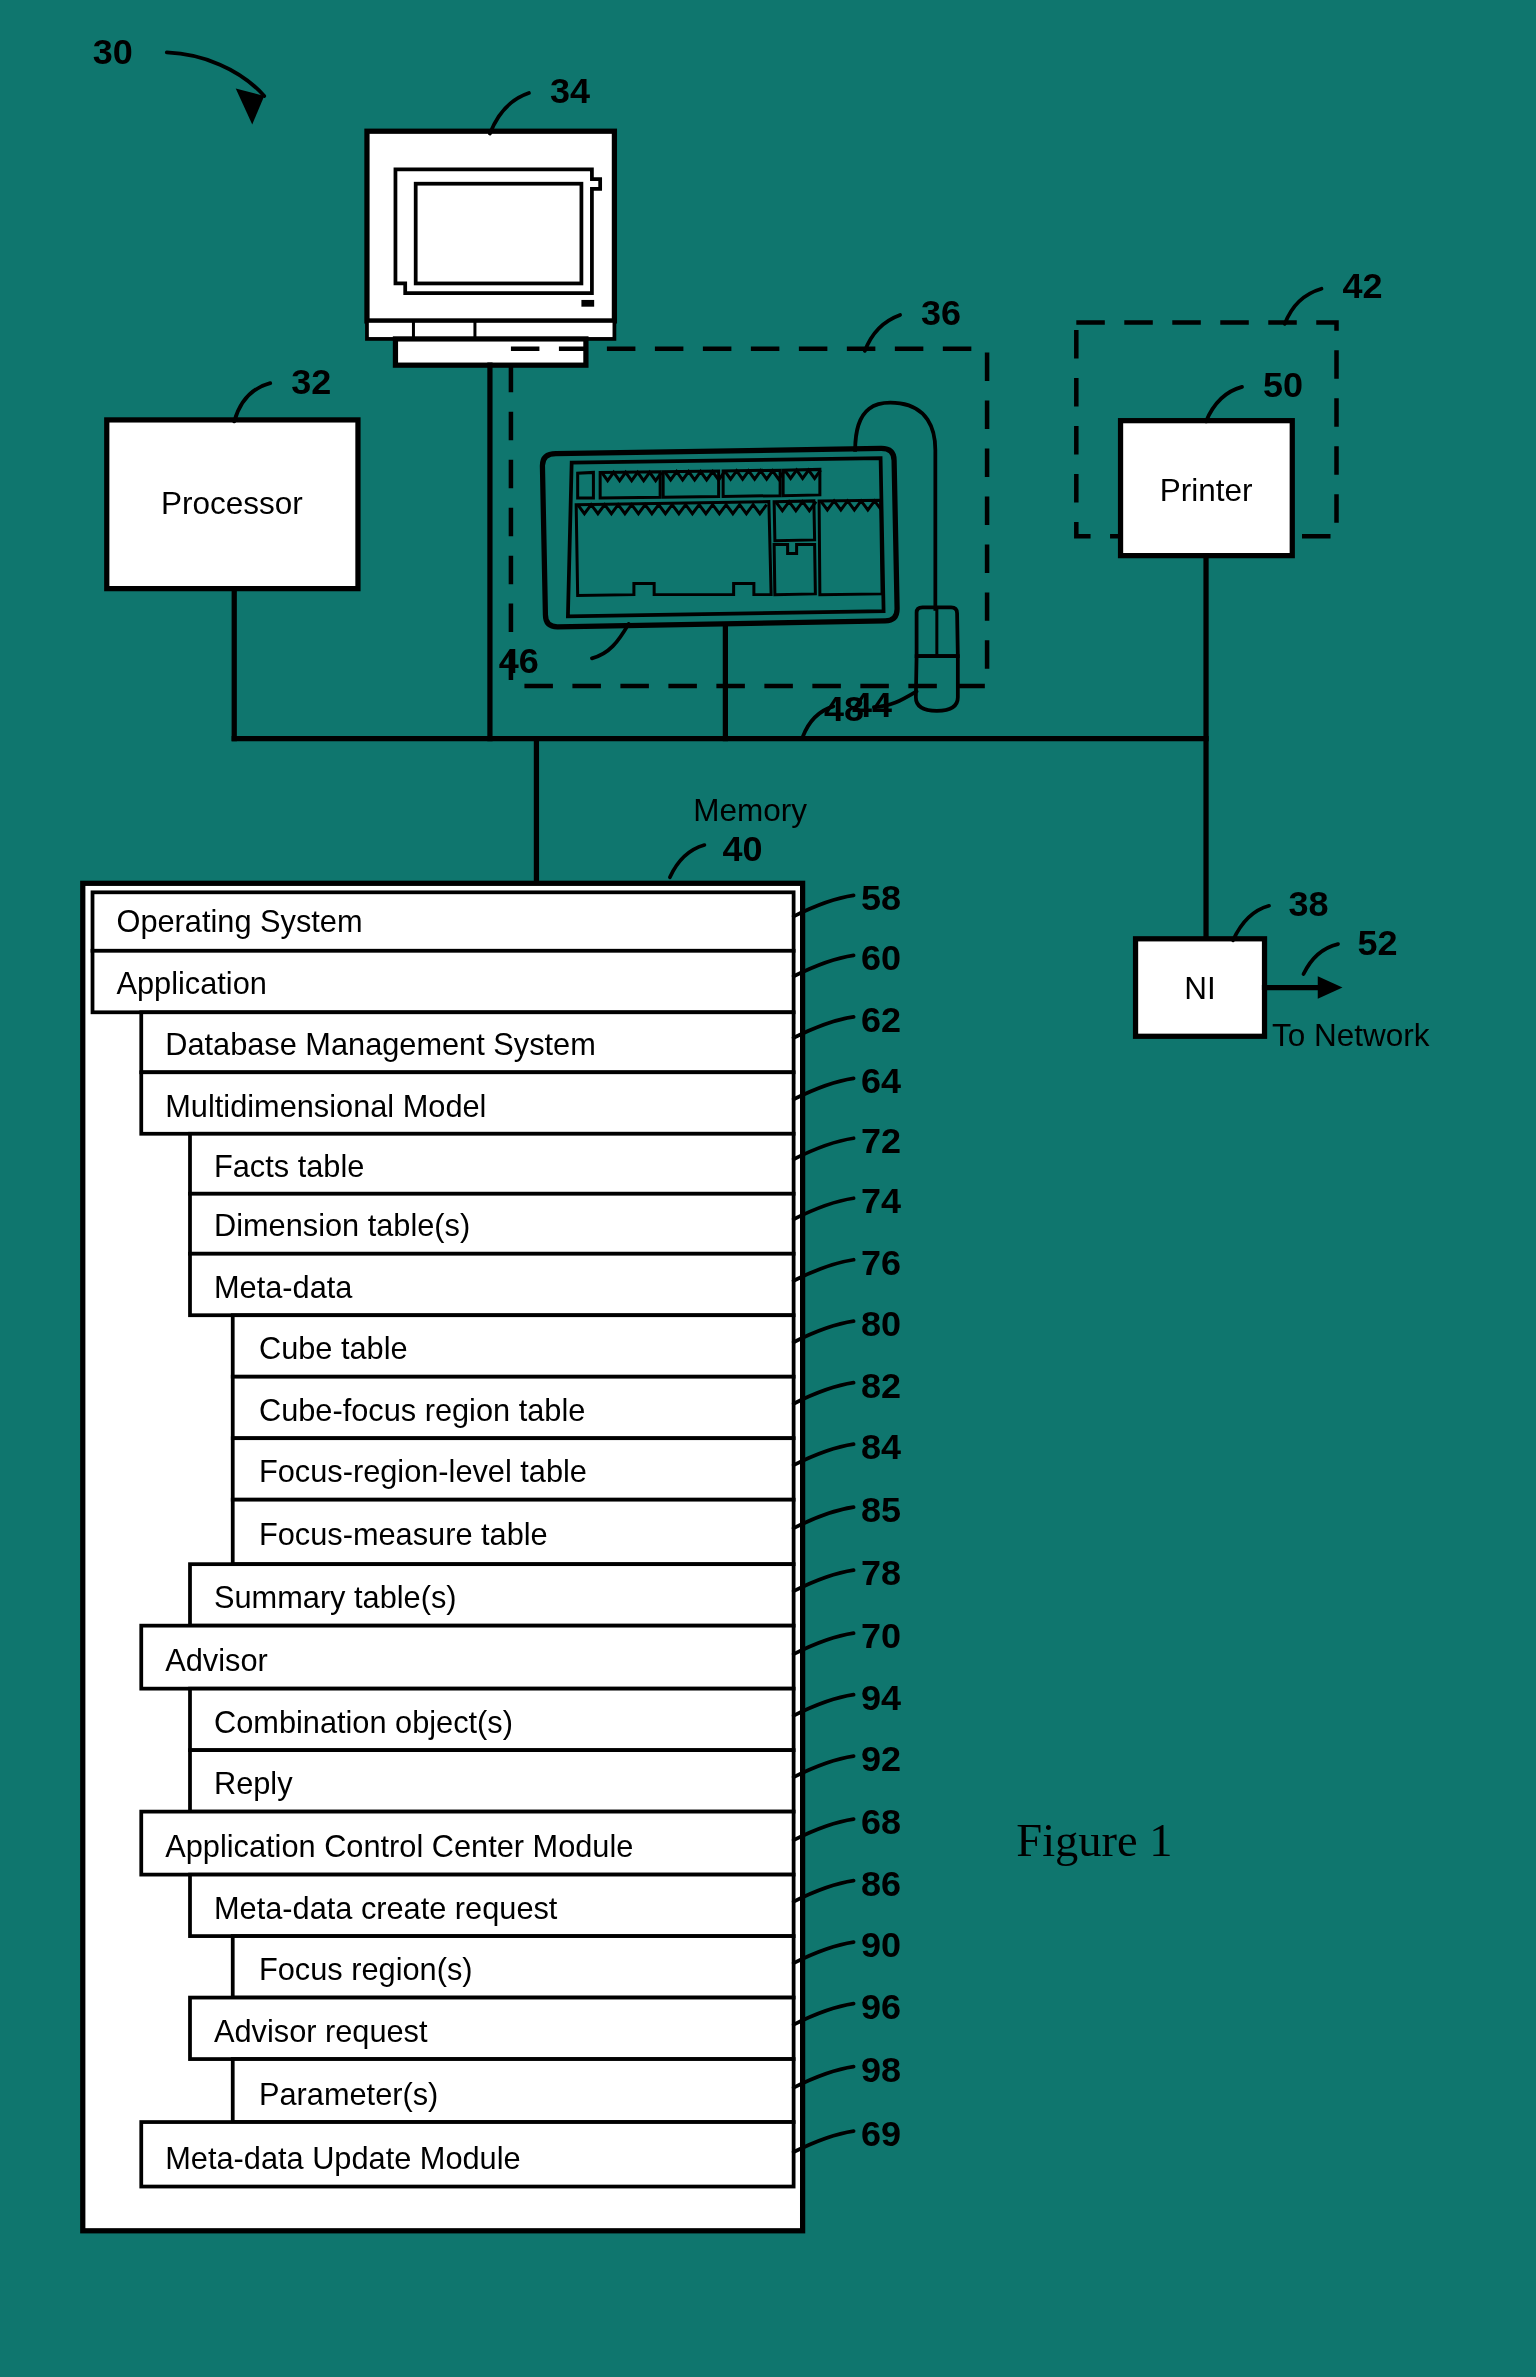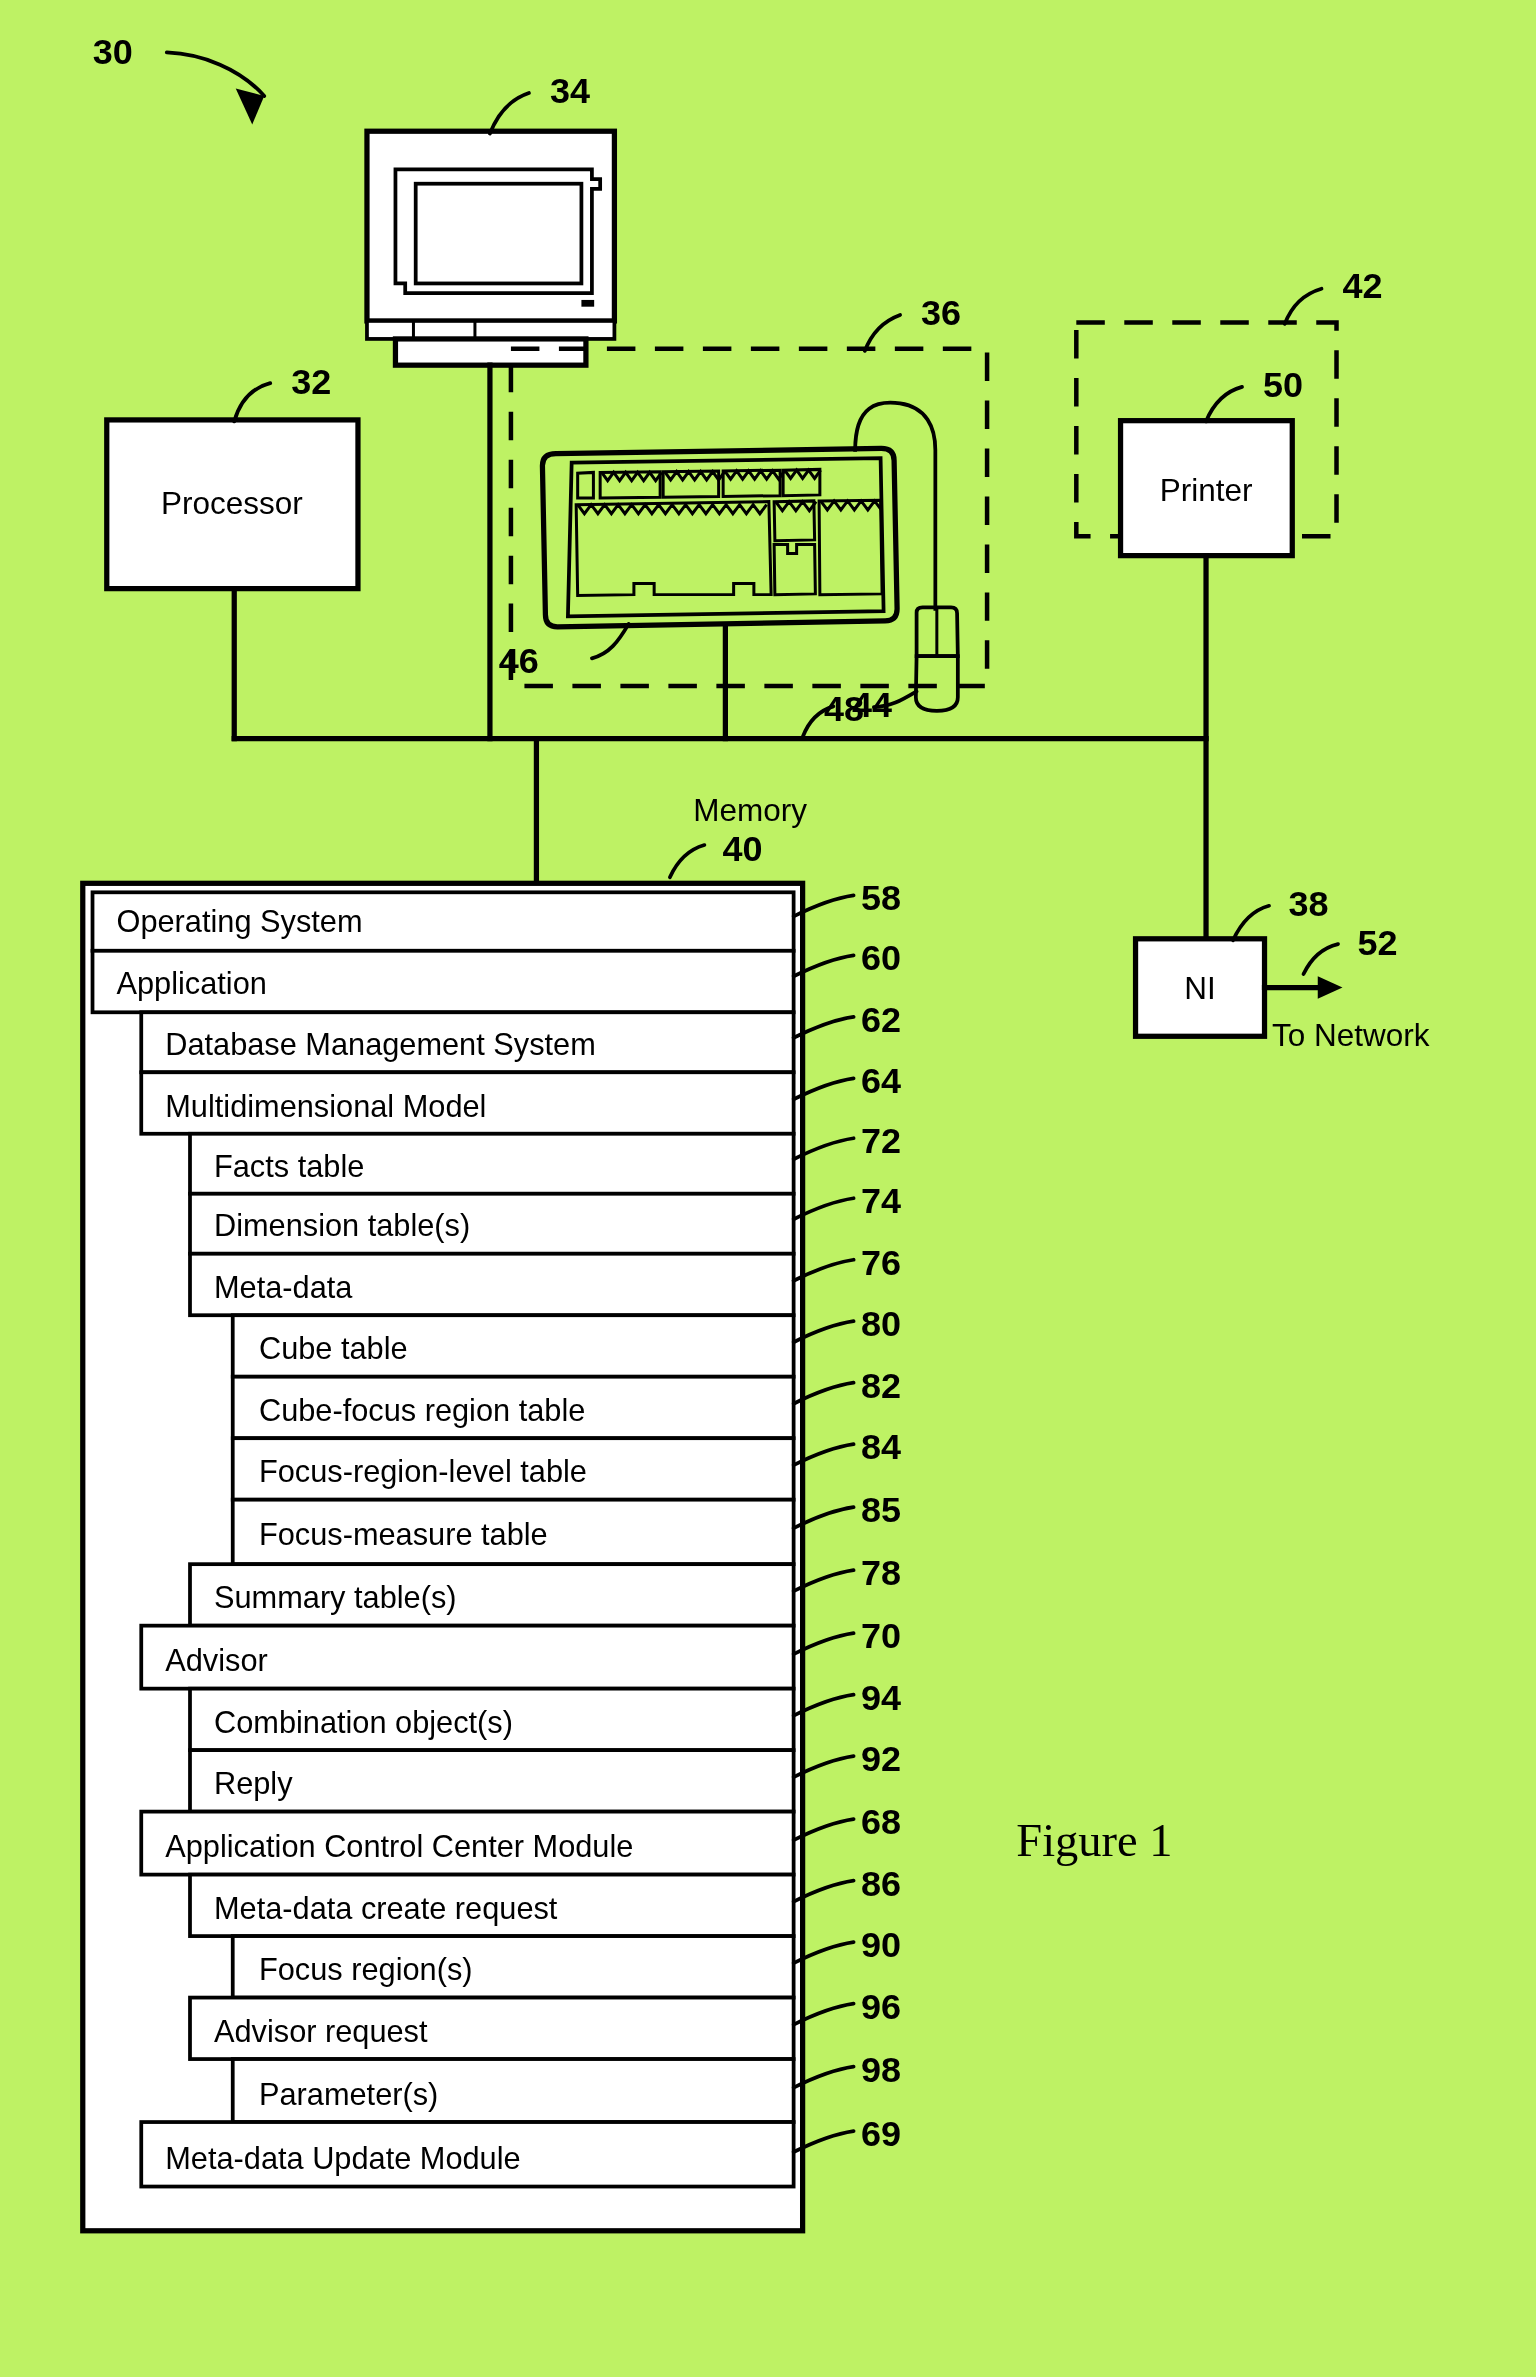--- a/index.html
+++ b/index.html
@@ -8,21 +8,21 @@
     background: #ffffff;
   }
   body {
     font-family: "Liberation Sans", sans-serif;
     color: #000000;
   }
   #page {
     position: relative;
     width: 1537px;
     height: 2377px;
-    background: #bef264;
+    background: #0f766e;
     overflow: hidden;
     text-align: right;
   }
   svg.figure {
     position: absolute;
     left: 0;
     top: 0;
     width: 1537px;
     height: 2377px;
   }

